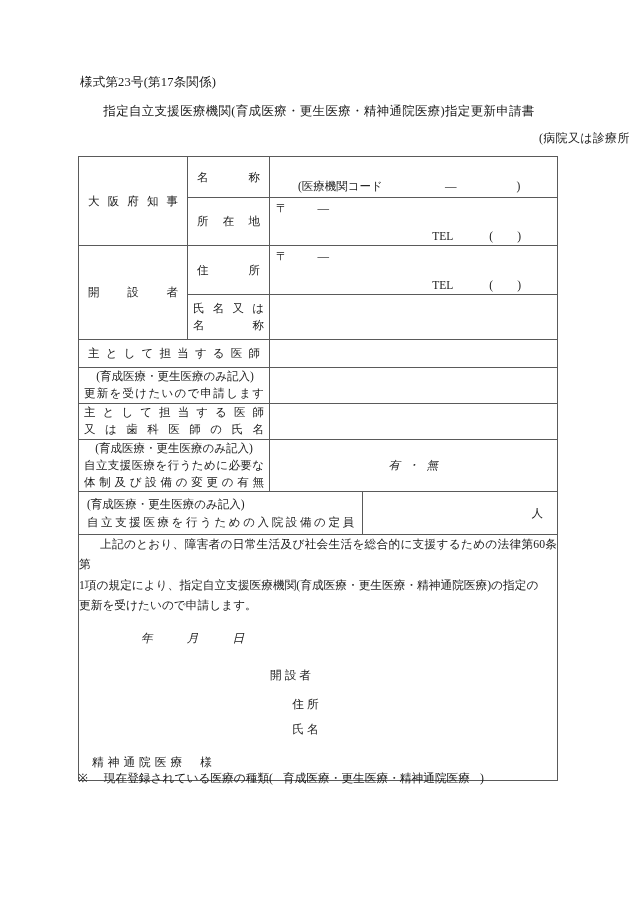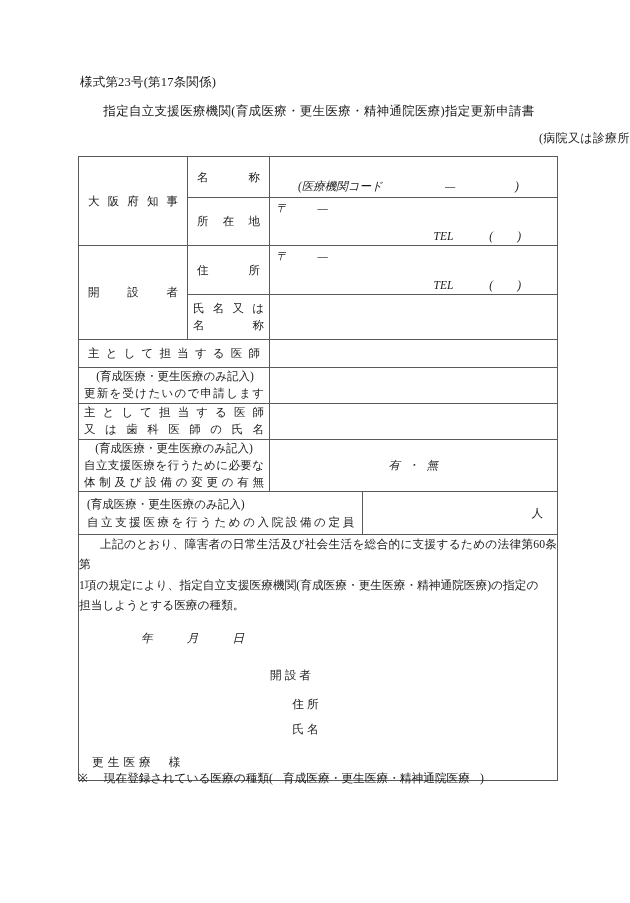--- a/index.html
+++ b/index.html
@@ -90,21 +90,20 @@
     text-align: left;
     padding: 0 4px 0 6px;
     line-height: 1.5;
     white-space: nowrap;
   }
   .cellbox {
     position: relative;
     width: 100%;
     height: 100%;
     box-sizing: border-box;
-    font-style: italic;
   }
   .code-line {
     position: absolute;
     left: 28px;
     bottom: 3px;
     font-size: 11.5px;
     white-space: nowrap;
   }
   .code-gap1 { display: inline-block; width: 62px; }
   .code-gap2 { display: inline-block; width: 60px; }
@@ -332,32 +331,32 @@
           <div class="nin-cell" style="height:42px">
             <span class="nin">人</span>
           </div>
         </td>
       </tr>
 
       <tr>
         <td colspan="4" class="stmt-cell" style="height:218px">
           <div class="stmt stmt-first">上記のとおり、障害者の日常生活及び社会生活を総合的に支援するための法律第60条第</div>
           <div class="stmt">1項の規定により、指定自立支援医療機関(育成医療・更生医療・精神通院医療)の指定の</div>
-          <div class="stmt">担当しようとする医療の種類。</div>
+          <div class="stmt">更新を受けたいので申請します。</div>
 
           <div class="date-line">
             <span>年</span><span class="date-gap"></span><span>月</span><span class="date-gap"></span><span>日</span>
           </div>
 
           <div class="sig-title">開設者</div>
           <div class="sig-row">住所</div>
           <div class="sig-row second">氏名</div>
 
           <div class="addressee">
-            <span class="sp4">更生医療</span><span class="gap"></span><span>様</span>
+            <span class="sp4">精神通院医療</span><span class="gap"></span><span>様</span>
           </div>
         </td>
       </tr>
 
     </tbody>
   </table>
 
   <div class="footnote">
     <span>※</span><span class="gap"></span><span>現在登録されている医療の種類(</span><span class="gap-s"></span><span>育成医療・更生医療・精神通院医療</span><span class="gap-s"></span><span>)</span>
   </div>

